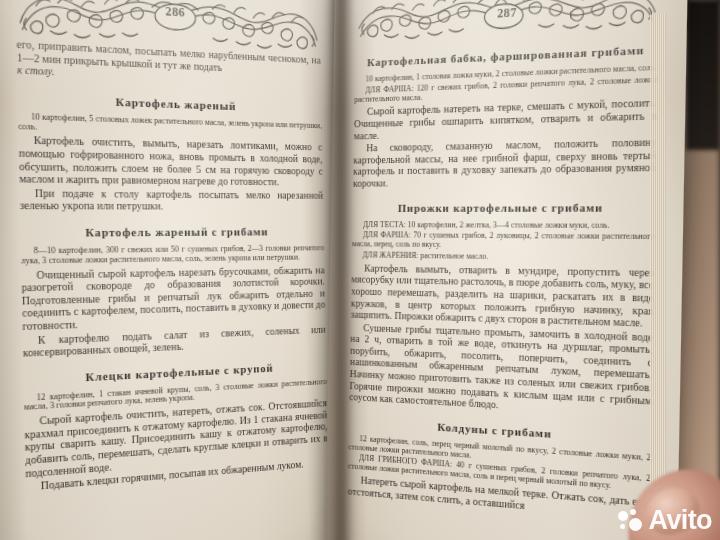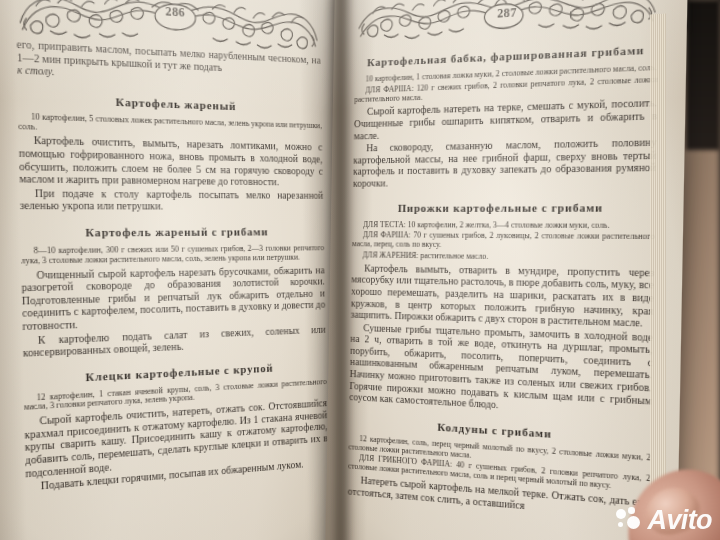--- a/index.html
+++ b/index.html
@@ -115,22 +115,22 @@
   .thumb{position:absolute;left:626px;top:470px;width:120px;height:110px;
     border-radius:52% 48% 46% 54%/60% 58% 42% 40%;
     background:radial-gradient(60% 60% at 35% 30%,#e2b7a4,#c99683 55%,#a9705e 100%);
     filter:blur(1.6px);transform:rotate(-14deg);}
   .thumbnail{position:absolute;left:646px;top:488px;width:54px;height:46px;
     border-radius:50% 50% 45% 45%/55% 55% 45% 45%;
     background:radial-gradient(60% 60% at 40% 30%,#f0d3c4,#d8a994 70%,#bc8a75 100%);
     filter:blur(1.4px);transform:rotate(-16deg);opacity:.95;}
 
   
-  .watermark{position:absolute;right:8px;bottom:6px;display:flex;align-items:flex-start;gap:5px;
-    opacity:.96;font-style:italic;}
+  .watermark{position:absolute;right:8px;bottom:6px;display:flex;align-items:center;gap:5px;
+    opacity:.96;}
   .wm-dots{position:relative;width:26px;height:24px;}
   .wm-dots i{position:absolute;border-radius:50%;background:#fff;display:block;}
   .wm-d1{width:10px;height:10px;left:0;top:2px;}
   .wm-d2{width:6.5px;height:6.5px;left:12px;top:0px;}
   .wm-d3{width:13px;height:13px;left:11px;top:9px;}
   .wm-d4{width:5px;height:5px;left:2px;top:15px;}
   .wm-text{font-family:"Liberation Sans",sans-serif;font-weight:700;
     font-size:27px;color:#fff;letter-spacing:-.6px;line-height:1;}
 
   .blur-soft{filter:blur(.25px);}

